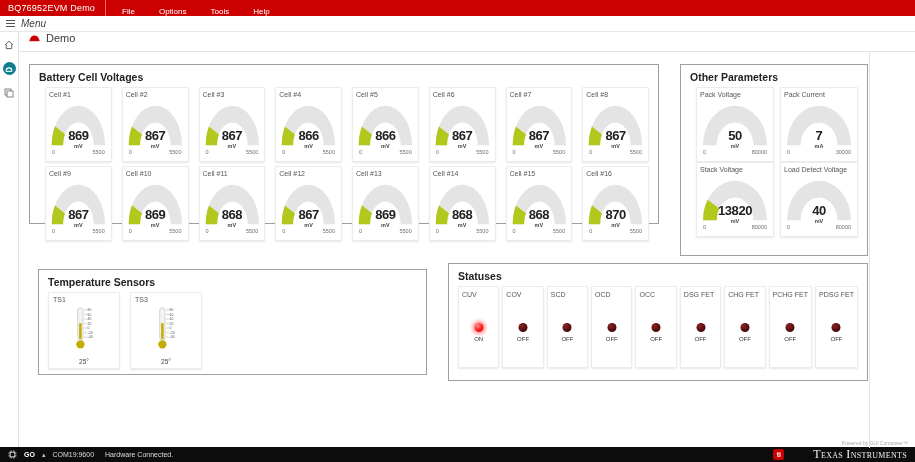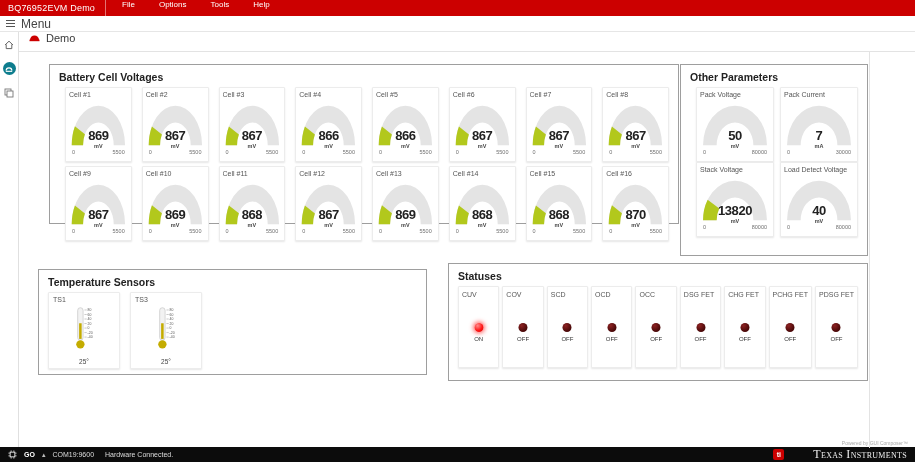--- a/index.html
+++ b/index.html
@@ -5,51 +5,51 @@
   * { margin:0; padding:0; box-sizing:border-box; }
   html,body { width:915px; height:462px; overflow:hidden; background:#fff;
     font-family:"Liberation Sans", sans-serif; }
   .app { position:relative; width:915px; height:462px; background:#fff;
     outline:1px solid #9a9a9a; display:flex; flex-direction:column; }
 
   
   .topbar { height:16px; background:#cc0000; display:flex; align-items:center;
     padding:0 8px; flex:0 0 auto; }
   .brand { color:#fff; font-weight:normal; font-size:9px; letter-spacing:.2px; }
-  .topnav { display:flex; align-items:flex-start; margin-left:10px; height:100%;
+  .topnav { display:flex; align-items:flex-end; margin-left:10px; height:100%;
     border-left:1px solid rgba(255,255,255,.45); padding-left:4px; }
   .topnav-item { color:#fff; font-size:8px; padding:0 12px; cursor:pointer; }
 
   
   .menubar { height:16px; background:#fff; border-bottom:1px solid #e6e6e6;
     display:flex; align-items:center; padding:0 6px; gap:6px; flex:0 0 auto; }
   .hamburger { display:inline-flex; flex-direction:column; gap:1.5px; cursor:pointer; }
   .hamburger i { display:block; width:9px; height:1.5px; background:#555; }
-  .menubar-label { font-size:12px; color:#444; }
+  .menubar-label { font-size:10px; color:#444;font-style:italic; }
 
   
   .main { flex:1 1 auto; display:flex; min-height:0; }
   .sidebar { width:19px; border-right:1px solid #e0e0e0; display:flex;
     flex-direction:column; align-items:center; padding-top:6px; gap:11px; }
   .side-ic { width:13px; height:13px; display:flex; align-items:center;
     justify-content:center; cursor:pointer; }
   .side-home svg, .side-reg svg { display:block; }
   .side-demo { width:13px; height:13px; border-radius:50%; background:#0e7d8e;
     display:flex; align-items:center; justify-content:center; }
 
   .content { position:relative; flex:1; }
   .page-title-row { height:20px; display:flex; gap:6px;
     padding-left:10px; border-bottom:1px solid #e3e3e3; }
   .page-title { font-size:11px; color:#3a3a3a; }
   .content-right-edge { position:absolute; left:850px; top:20px; height:396px;
     border-left:1px solid #e3e3e3; }
 
   .panel { position:absolute; border:1px solid #9e9e9e; background:#fff; }
   .panel-title { font-size:10.5px; font-weight:bold; color:#222; padding:6px 9px 4px; }
-  .panel-battery  { left:30px;  top:32px;  width:630px; height:160px; }
+  .panel-battery  { left:10px;  top:32px;  width:630px; height:160px; }
   .panel-other    { left:661px; top:32px;  width:188px; height:192px; }
   .panel-temps    { left:19px;  top:237px; width:389px; height:106px; }
   .panel-statuses { left:429px; top:231px; width:420px; height:118px; }
 
   .grid8 { display:grid; grid-template-columns:repeat(8,1fr); gap:4px; padding:0 9px; }
   .grid2 { display:grid; grid-template-columns:repeat(2,1fr); padding:0 9px; }
   .rowflex { display:flex; gap:10px; padding:0 9px; }
   .grid9 { display:grid; grid-template-columns:repeat(9,1fr); gap:3px; padding:0 9px; }
 
   .card { background:#fff; border:1px solid #ececec; box-shadow:0 1px 2px rgba(0,0,0,.10);

